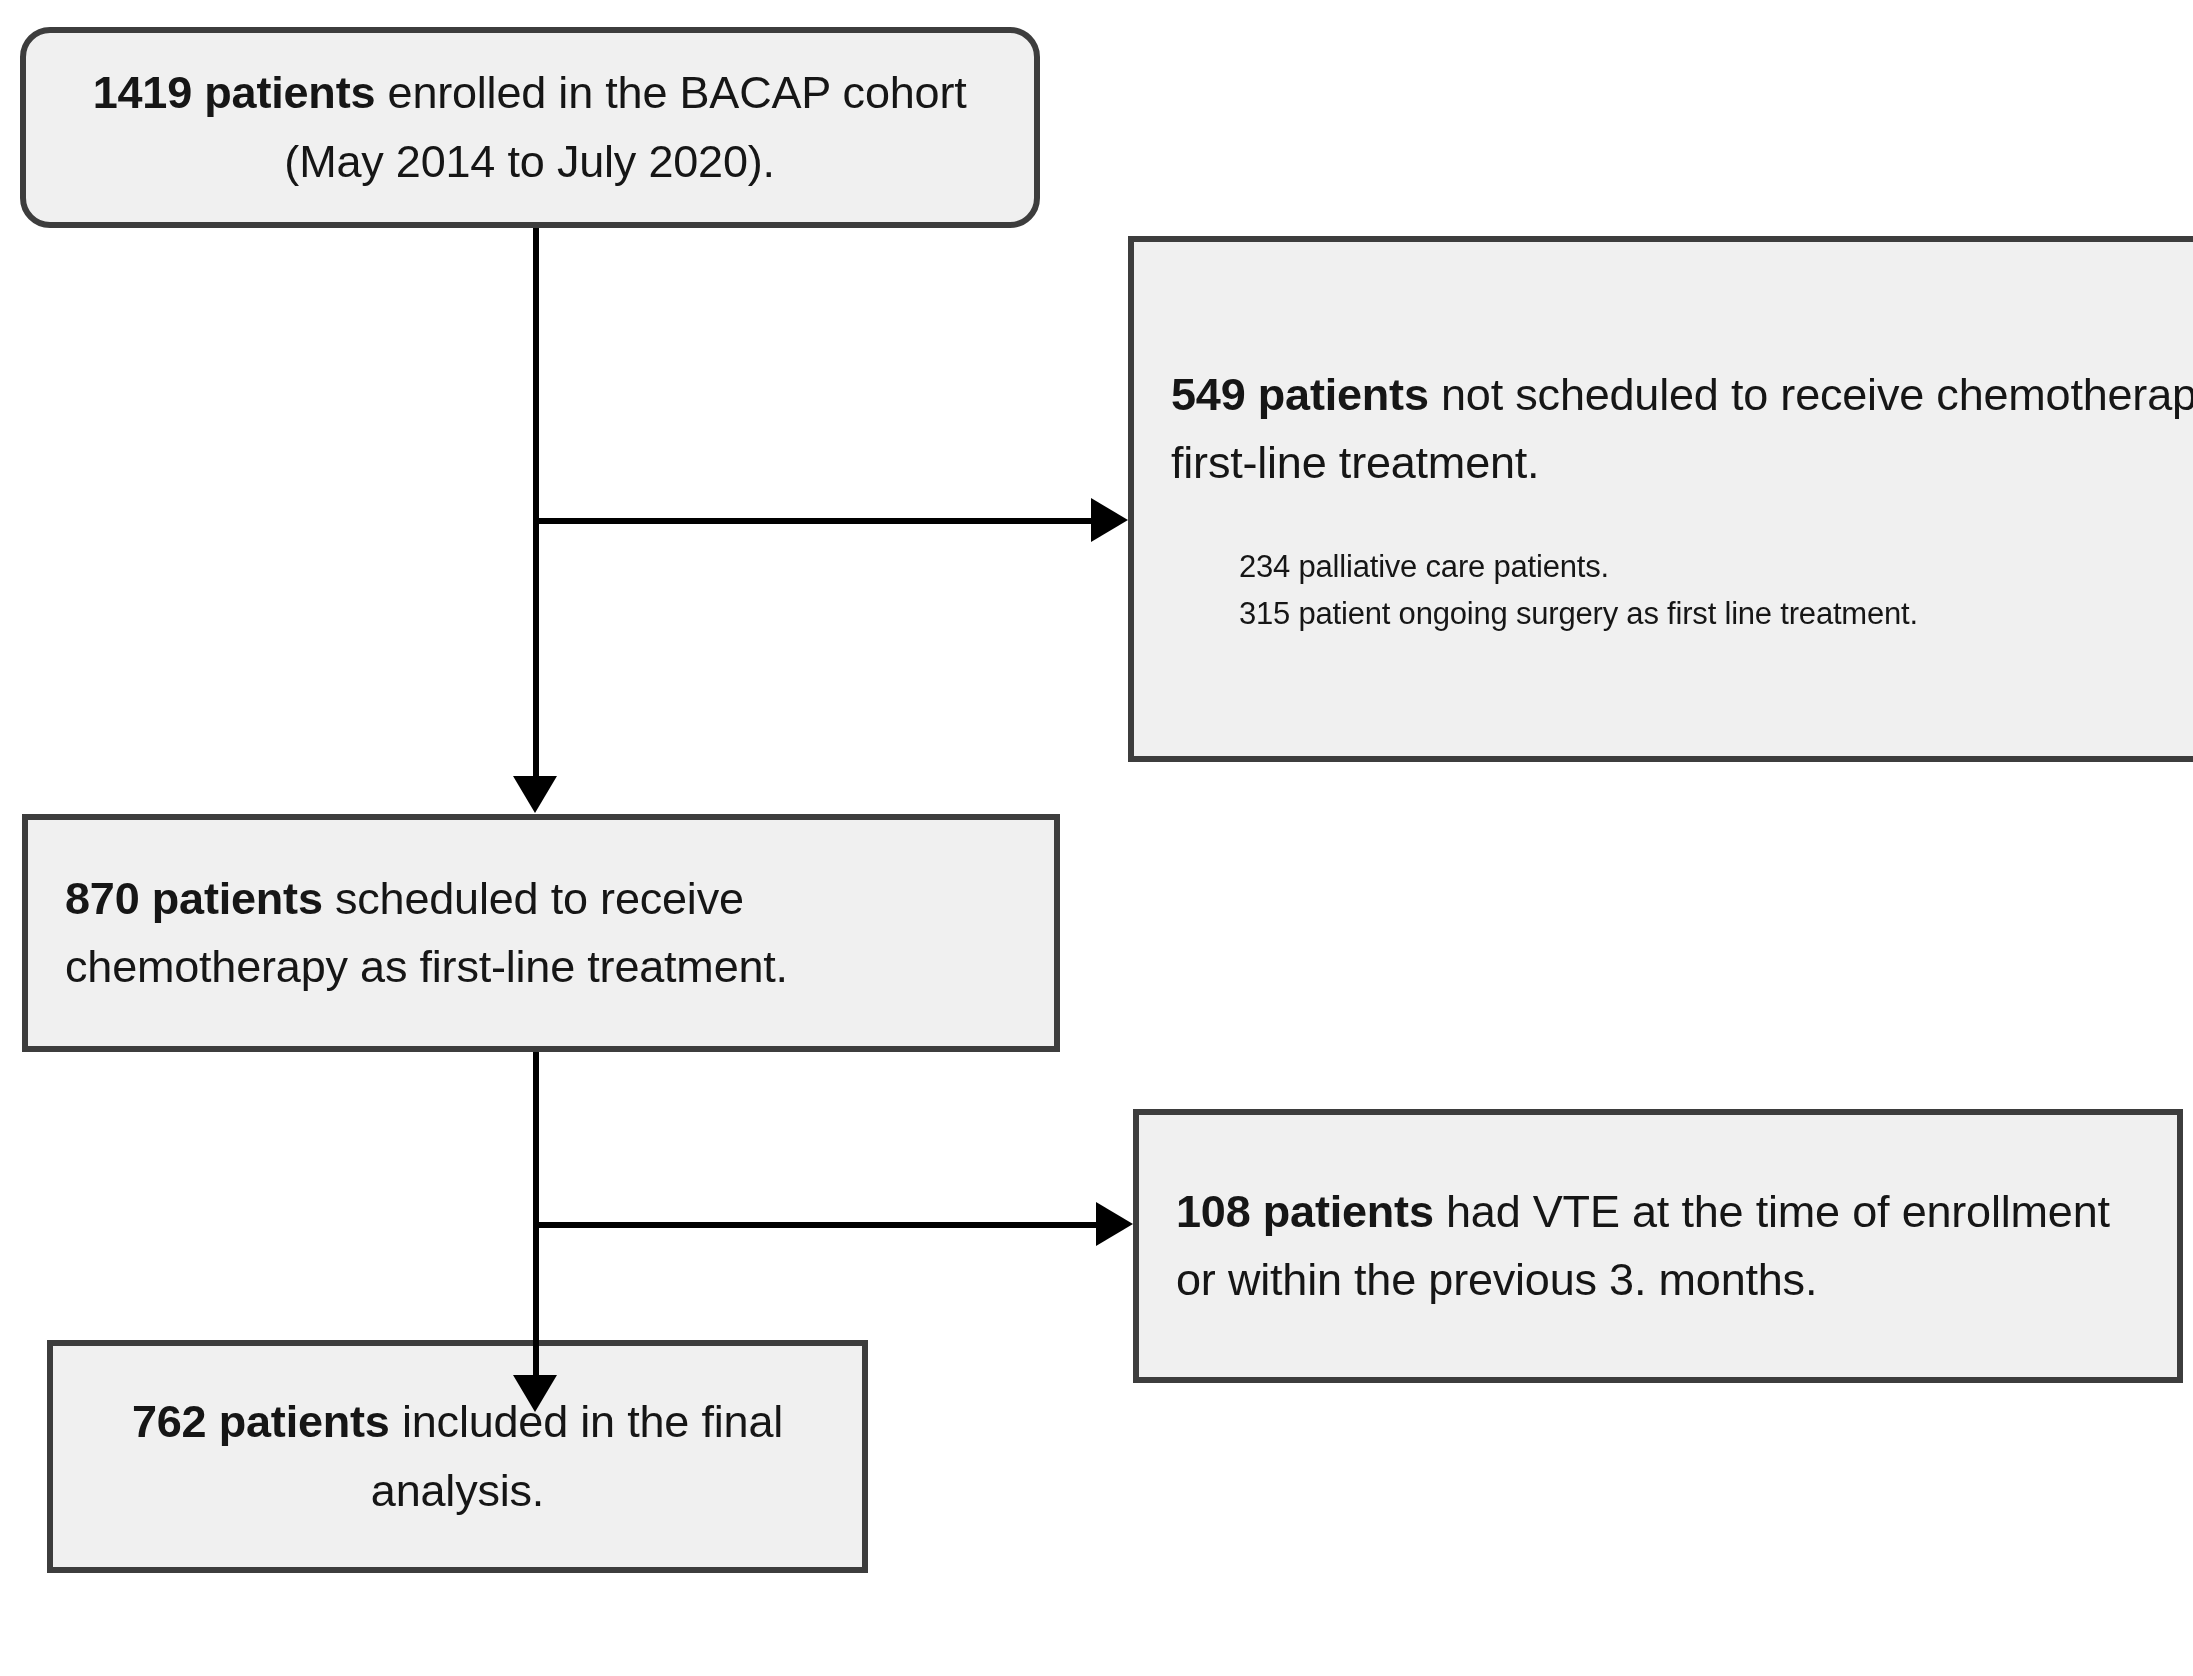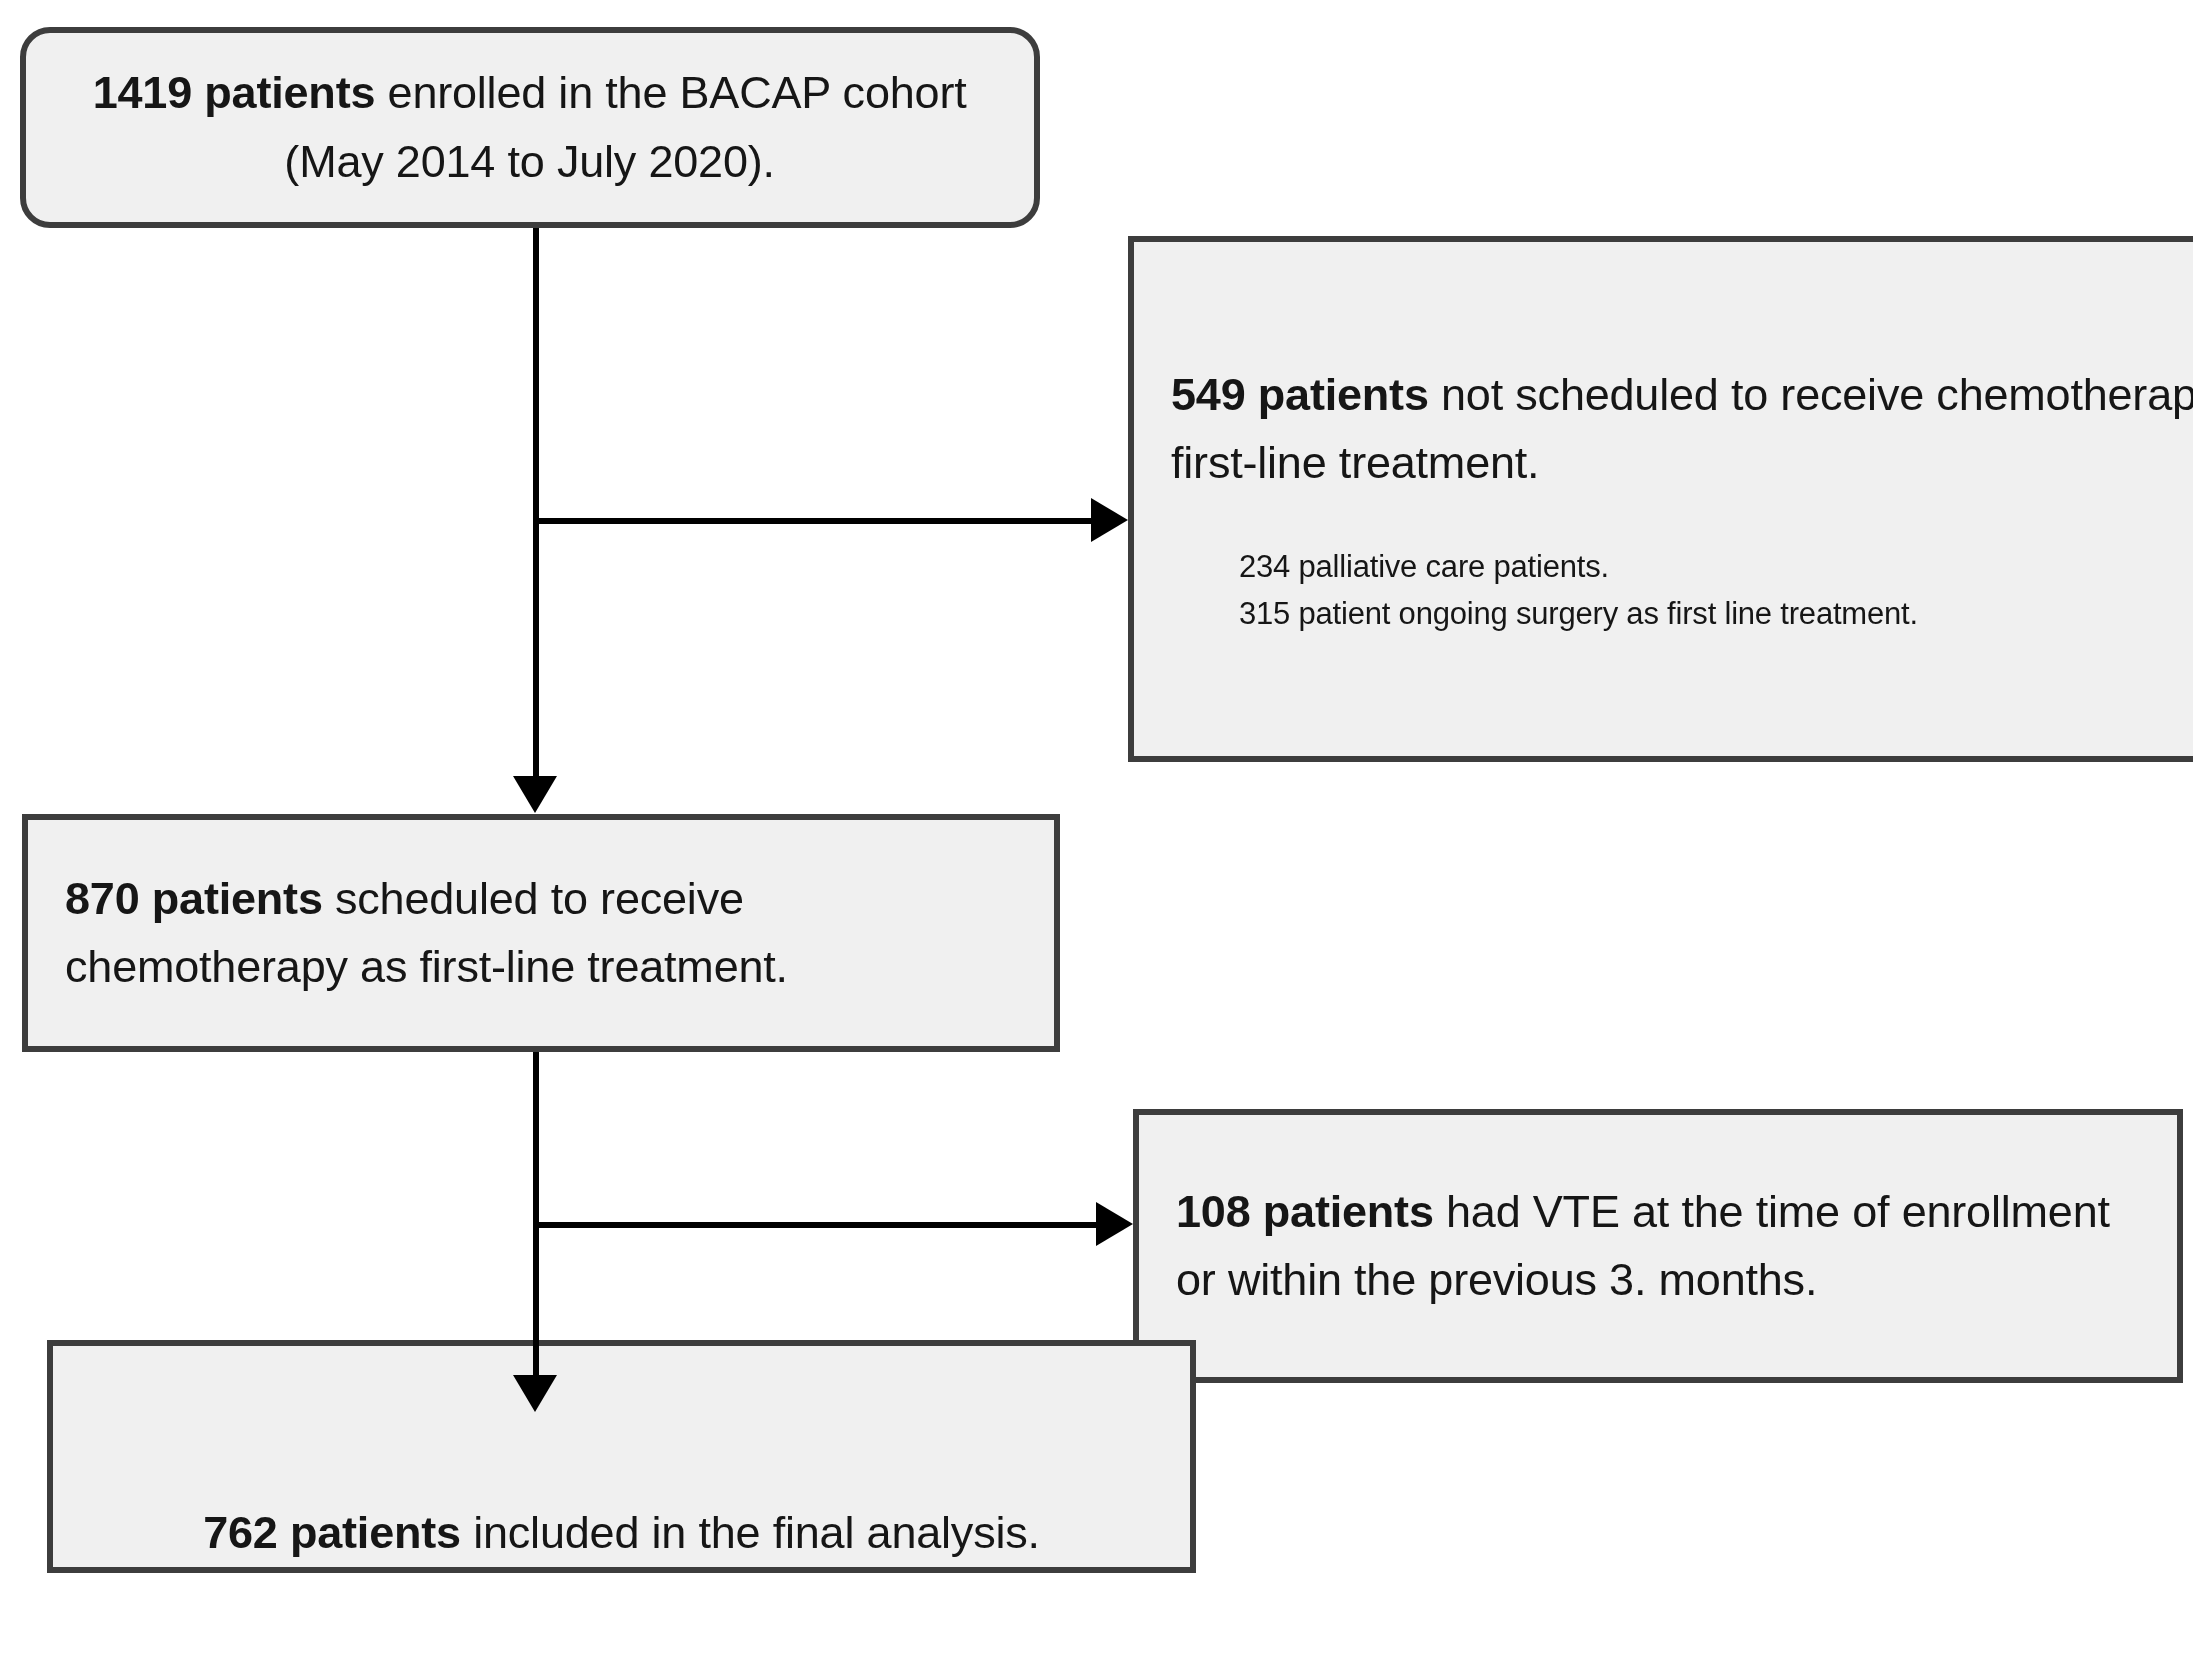--- a/index.html
+++ b/index.html
@@ -104,21 +104,21 @@
       <b>870 patients</b><span> scheduled to receive chemotherapy as first-line treatment.</span>
     </div>
   </div>
 
   <div class="flow-box" style="left:1133px; top:1109px; width:1050px; height:274px;">
     <div class="box-text left-align">
       <b>108 patients</b><span> had VTE at the time of enrollment or within the previous 3. months.</span>
     </div>
   </div>
 
-  <div class="flow-box" style="left:47px; top:1340px; width:1149px; height:233px;justify-content:flex-end;">
+  <div class="flow-box" style="left:47px; top:1340px; width:821px; height:233px;">
     <div class="box-text">
       <b>762 patients</b><span> included in the final analysis.</span>
     </div>
   </div>
 
   <div class="connector v-line" style="left:533px; top:228px; height:552px;"></div>
   <div class="arrow-down" style="left:513px; top:776px;"></div>
 
   <div class="connector h-line" style="left:533px; top:518px; width:558px;"></div>
   <div class="arrow-right" style="left:1091px; top:498px;"></div>

